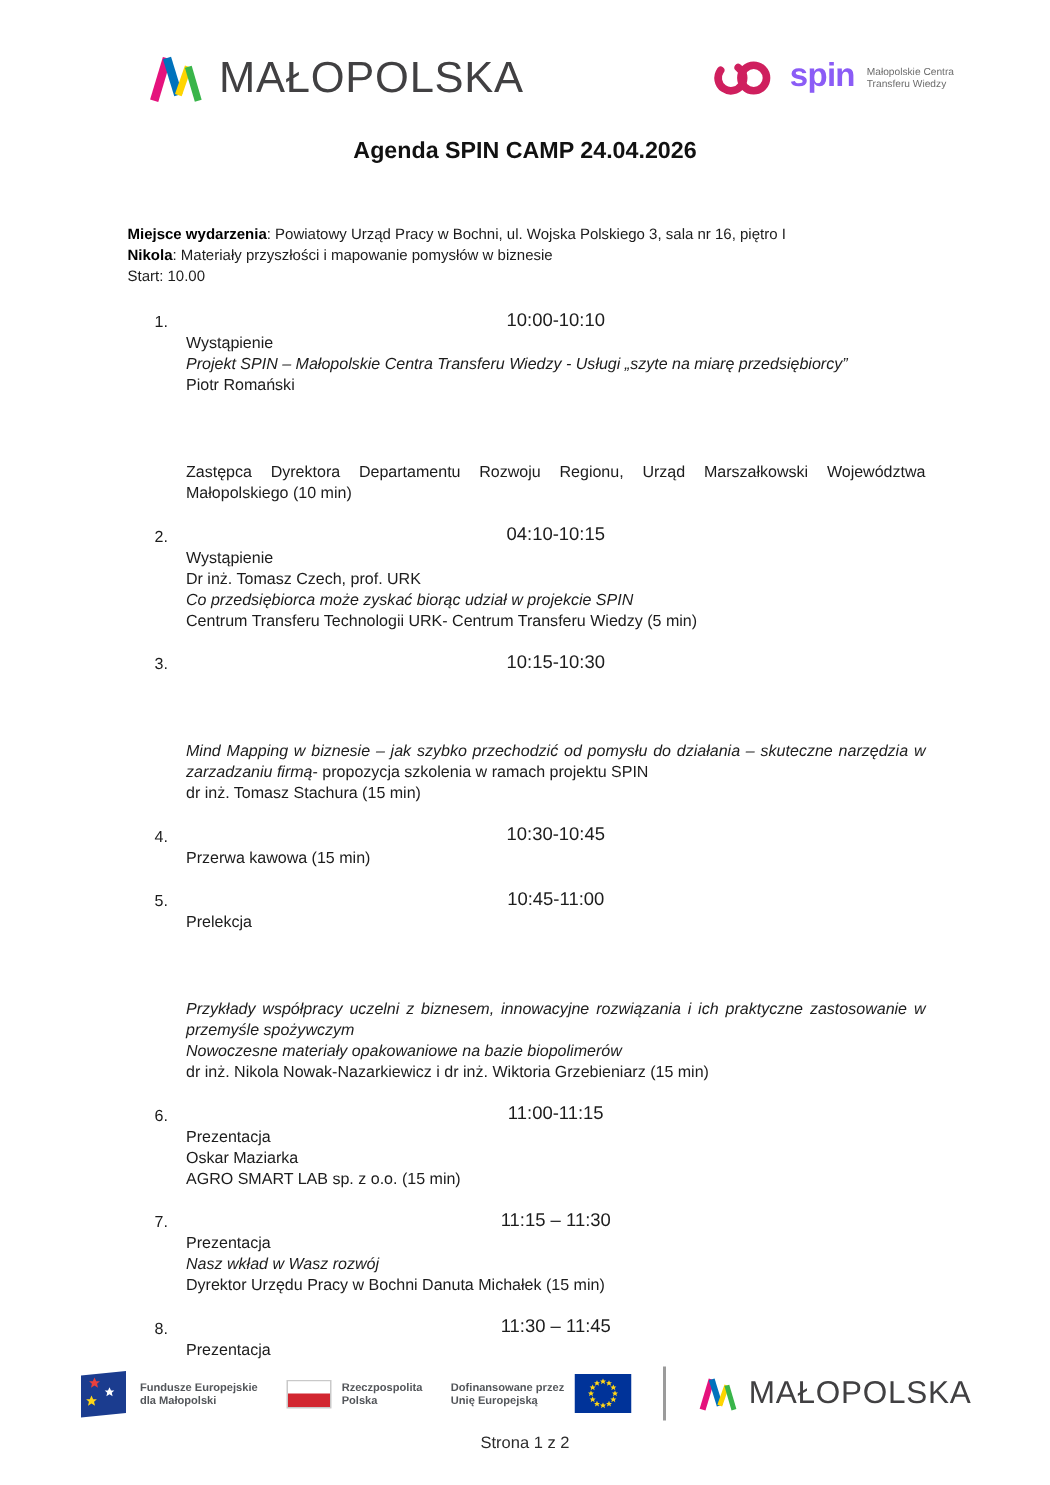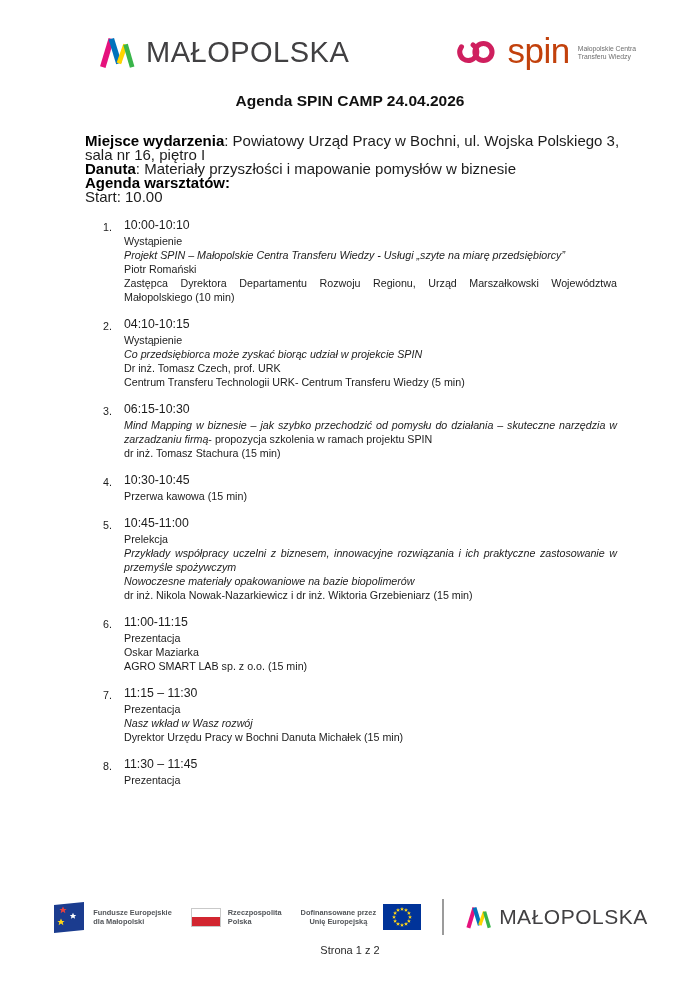--- a/index.html
+++ b/index.html
@@ -6,45 +6,45 @@
   html,body { background:#ffffff; }
   body { font-family:"Liberation Sans","DejaVu Sans",sans-serif; color:#1c1c1c; }
   .page { position:relative; width:700px; height:990px; background:#fff; overflow:hidden; }
 
   
   .logo-row { display:flex; justify-content:space-between; align-items:center;
               padding:26px 64px 0 98px; height:78px; }
   .mal-logo { display:flex; align-items:center; gap:10px; }
   .mal-word { font-size:29px; font-weight:500; letter-spacing:.5px; color:#414042; }
   .spin-logo { display:flex; align-items:center; gap:8px; }
-  .spin-word { font-size:35px; font-weight:normal; letter-spacing:-.5px; color:#c2410c; line-height:1; padding-bottom:4px; }
+  .spin-word { font-size:22px; font-weight:bold; letter-spacing:-.5px; color:#8b5cf6; line-height:1; padding-bottom:4px; }
   .spin-tagline { font-size:6.8px; line-height:8.5px; color:#6d6d6d; padding-top:2px; }
 
   
   .title { text-align:center; font-size:15.5px; font-weight:bold; color:#111; margin-top:14px; }
-  .meta { margin:24px 80px 0 85px; font-size:15px; line-height:14px; }
+  .meta { margin:40px 80px 0 85px; font-size:10px; line-height:14px; }
   .meta-line b { font-weight:bold; color:#000; }
 
   
   .agenda { margin:13px 83px 0 103px; font-size:10.7px; line-height:14px; }
   .item { display:flex; margin-bottom:12px; }
   .num { width:21px; flex:0 0 21px; padding-top:2.5px; }
   .content { flex:1; min-width:0; }
   .line { margin:0; }
-  .line.time { font-size:12.3px; line-height:17px; }
+  .line.time { font-size:12.3px; line-height:17px;text-align:center; }
   .line.gap { margin-top:0; }
-  .line.justify { text-align:justify; }
+  .line.justify { text-align:justify;margin-top:44px; }
   .it { font-style:italic; }
 
   
-  .footer { position:absolute; left:0; right:0; bottom:34px; }
+  .footer { position:absolute; left:0; right:0; bottom:22px; }
   .f-row { display:flex; justify-content:center; align-items:center; gap:19px; }
   .f-item { display:flex; align-items:center; gap:7px; }
   .f-text { font-size:7.4px; line-height:9px; font-weight:bold; color:#53565a; }
-  .f-text.right { text-align:center; }
+  .f-text.right { text-align:left; }
   .pol-flag { width:30px; height:19px; border:1px solid #c9c9c9; display:flex; flex-direction:column; }
   .pol-flag .w { flex:1; background:#fff; }
   .pol-flag .r { flex:1; background:#d22630; }
   .divider { width:0; height:36px; border-left:2px solid #9b9b9b; margin:0 2px; }
   .mal-logo.small { gap:7px; }
   .mal-word.small { font-size:21px; }
   .page-num { text-align:center; font-size:11px; color:#2b2b2b; margin-top:9px; }
 </style>
 </head>
 <body>
@@ -71,50 +71,49 @@
         <div>Małopolskie Centra</div>
         <div>Transferu Wiedzy</div>
       </div>
     </div>
   </header>
 
   <h1 class="title">Agenda SPIN CAMP 24.04.2026</h1>
 
   <section class="meta">
       <p class="meta-line"><b>Miejsce wydarzenia</b><span>: Powiatowy Urząd Pracy w Bochni, ul. Wojska Polskiego 3, sala nr 16, piętro I</span></p>
-      <p class="meta-line"><b>Danuta</b><span>: Materiały przyszłości i mapowanie pomysłów w biznesie</span></p>
-      <p class="meta-line"><b>Agenda warsztatów:</b></p>
+      <p class="meta-line"><b>Nikola</b><span>: Materiały przyszłości i mapowanie pomysłów w biznesie</span></p>
       <p class="meta-line"><span>Start: 10.00</span></p>
     </section>
 
   <section class="agenda">
       <div class="item">
         <div class="num">1.</div>
         <div class="content">
           <p class="line time"><span>10:00-10:10</span></p>
           <p class="line"><span>Wystąpienie</span></p>
           <p class="line gap"><span class="it">Projekt SPIN – Małopolskie Centra Transferu Wiedzy - Usługi „szyte na miarę przedsiębiorcy”</span></p>
           <p class="line gap"><span>Piotr Romański</span></p>
           <p class="line justify"><span>Zastępca Dyrektora Departamentu Rozwoju Regionu, Urząd Marszałkowski Województwa Małopolskiego (10 min)</span></p>
         </div>
       </div>
       <div class="item">
         <div class="num">2.</div>
         <div class="content">
           <p class="line time"><span>04:10-10:15</span></p>
           <p class="line"><span>Wystąpienie</span></p>
+          <p class="line gap"><span>Dr inż. Tomasz Czech, prof. URK</span></p>
           <p class="line"><span class="it">Co przedsiębiorca może zyskać biorąc udział w projekcie SPIN</span></p>
-          <p class="line gap"><span>Dr inż. Tomasz Czech, prof. URK</span></p>
           <p class="line"><span>Centrum Transferu Technologii URK- Centrum Transferu Wiedzy (5 min)</span></p>
         </div>
       </div>
       <div class="item">
         <div class="num">3.</div>
         <div class="content">
-          <p class="line time"><span>06:15-10:30</span></p>
+          <p class="line time"><span>10:15-10:30</span></p>
           <p class="line justify"><span class="it">Mind Mapping w biznesie – jak szybko przechodzić od pomysłu do działania – skuteczne narzędzia w zarzadzaniu firmą</span><span>- propozycja szkolenia w ramach projektu SPIN</span></p>
           <p class="line gap"><span>dr inż. Tomasz Stachura (15 min)</span></p>
         </div>
       </div>
       <div class="item">
         <div class="num">4.</div>
         <div class="content">
           <p class="line time"><span>10:30-10:45</span></p>
           <p class="line"><span>Przerwa kawowa (15 min)</span></p>
         </div>

